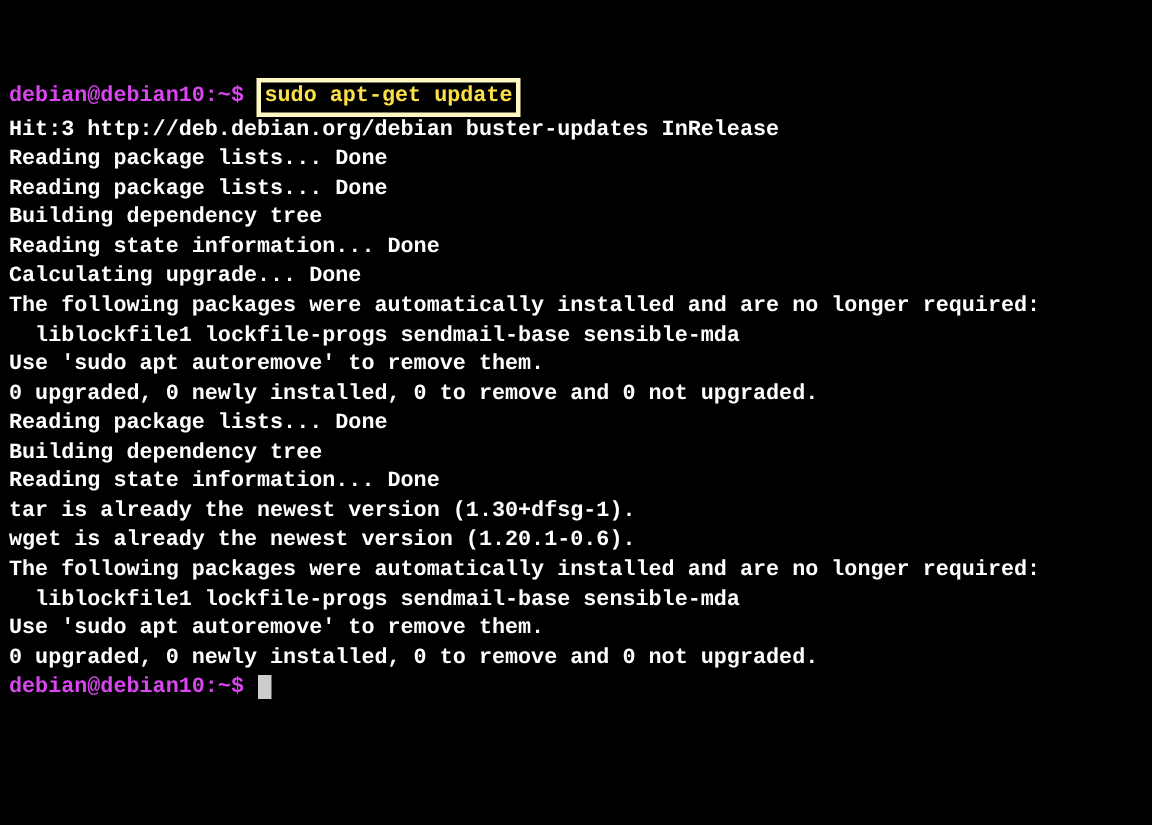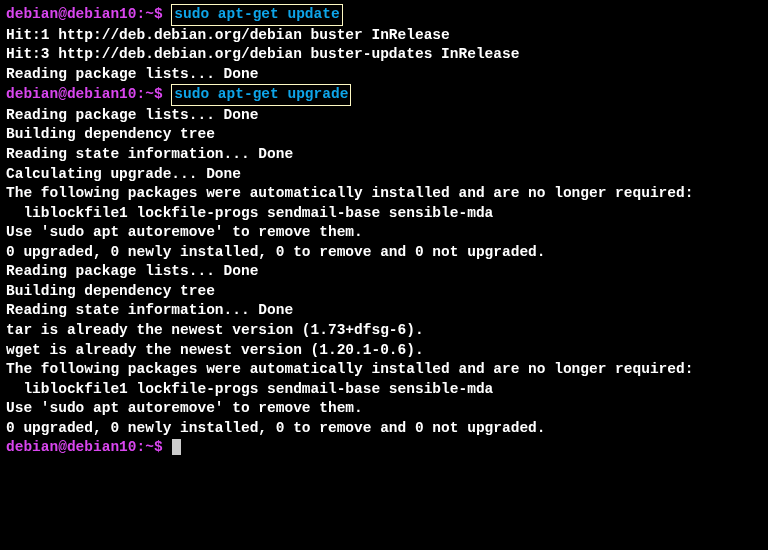--- a/index.html
+++ b/index.html
@@ -19,54 +19,53 @@
       overflow: hidden;
       font-weight: bold;
     }
     .line {
       white-space: pre;
     }
     .prompt {
       color: #d946ef;
     }
     .cmd-highlight {
-      color: #0ea5e9;
-      border: 1px solid #fef9c3;
+      color: #fde047;
+      border: 3px solid #fef9c3;
       padding: 0 2px;
       display: inline-block;
+      margin-top: 48px;
     }
     .cursor {
       display: inline-block;
       width: 9px;
       height: 16px;
       background: #ccc;
       vertical-align: text-bottom;
       margin-left: 1px;
     }
   </style>
 </head>
 <body>
 
 <div>
   <div class="line"><span class="prompt">debian@debian10:~$ </span><span class="cmd-highlight">sudo apt-get update</span></div>
-  <div class="line">Hit:1 http://deb.debian.org/debian buster InRelease</div>
   <div class="line">Hit:3 http://deb.debian.org/debian buster-updates InRelease</div>
   <div class="line">Reading package lists... Done</div>
-  <div class="line"><span class="prompt">debian@debian10:~$ </span><span class="cmd-highlight">sudo apt-get upgrade</span></div>
   <div class="line">Reading package lists... Done</div>
   <div class="line">Building dependency tree</div>
   <div class="line">Reading state information... Done</div>
   <div class="line">Calculating upgrade... Done</div>
   <div class="line">The following packages were automatically installed and are no longer required:</div>
   <div class="line">  liblockfile1 lockfile-progs sendmail-base sensible-mda</div>
   <div class="line">Use 'sudo apt autoremove' to remove them.</div>
   <div class="line">0 upgraded, 0 newly installed, 0 to remove and 0 not upgraded.</div>
   <div class="line">Reading package lists... Done</div>
   <div class="line">Building dependency tree</div>
   <div class="line">Reading state information... Done</div>
-  <div class="line">tar is already the newest version (1.73+dfsg-6).</div>
+  <div class="line">tar is already the newest version (1.30+dfsg-1).</div>
   <div class="line">wget is already the newest version (1.20.1-0.6).</div>
   <div class="line">The following packages were automatically installed and are no longer required:</div>
   <div class="line">  liblockfile1 lockfile-progs sendmail-base sensible-mda</div>
   <div class="line">Use 'sudo apt autoremove' to remove them.</div>
   <div class="line">0 upgraded, 0 newly installed, 0 to remove and 0 not upgraded.</div>
   <div class="line"><span class="prompt">debian@debian10:~$ </span><span class="cursor"></span></div>
 </div>
 
 </body></html>

